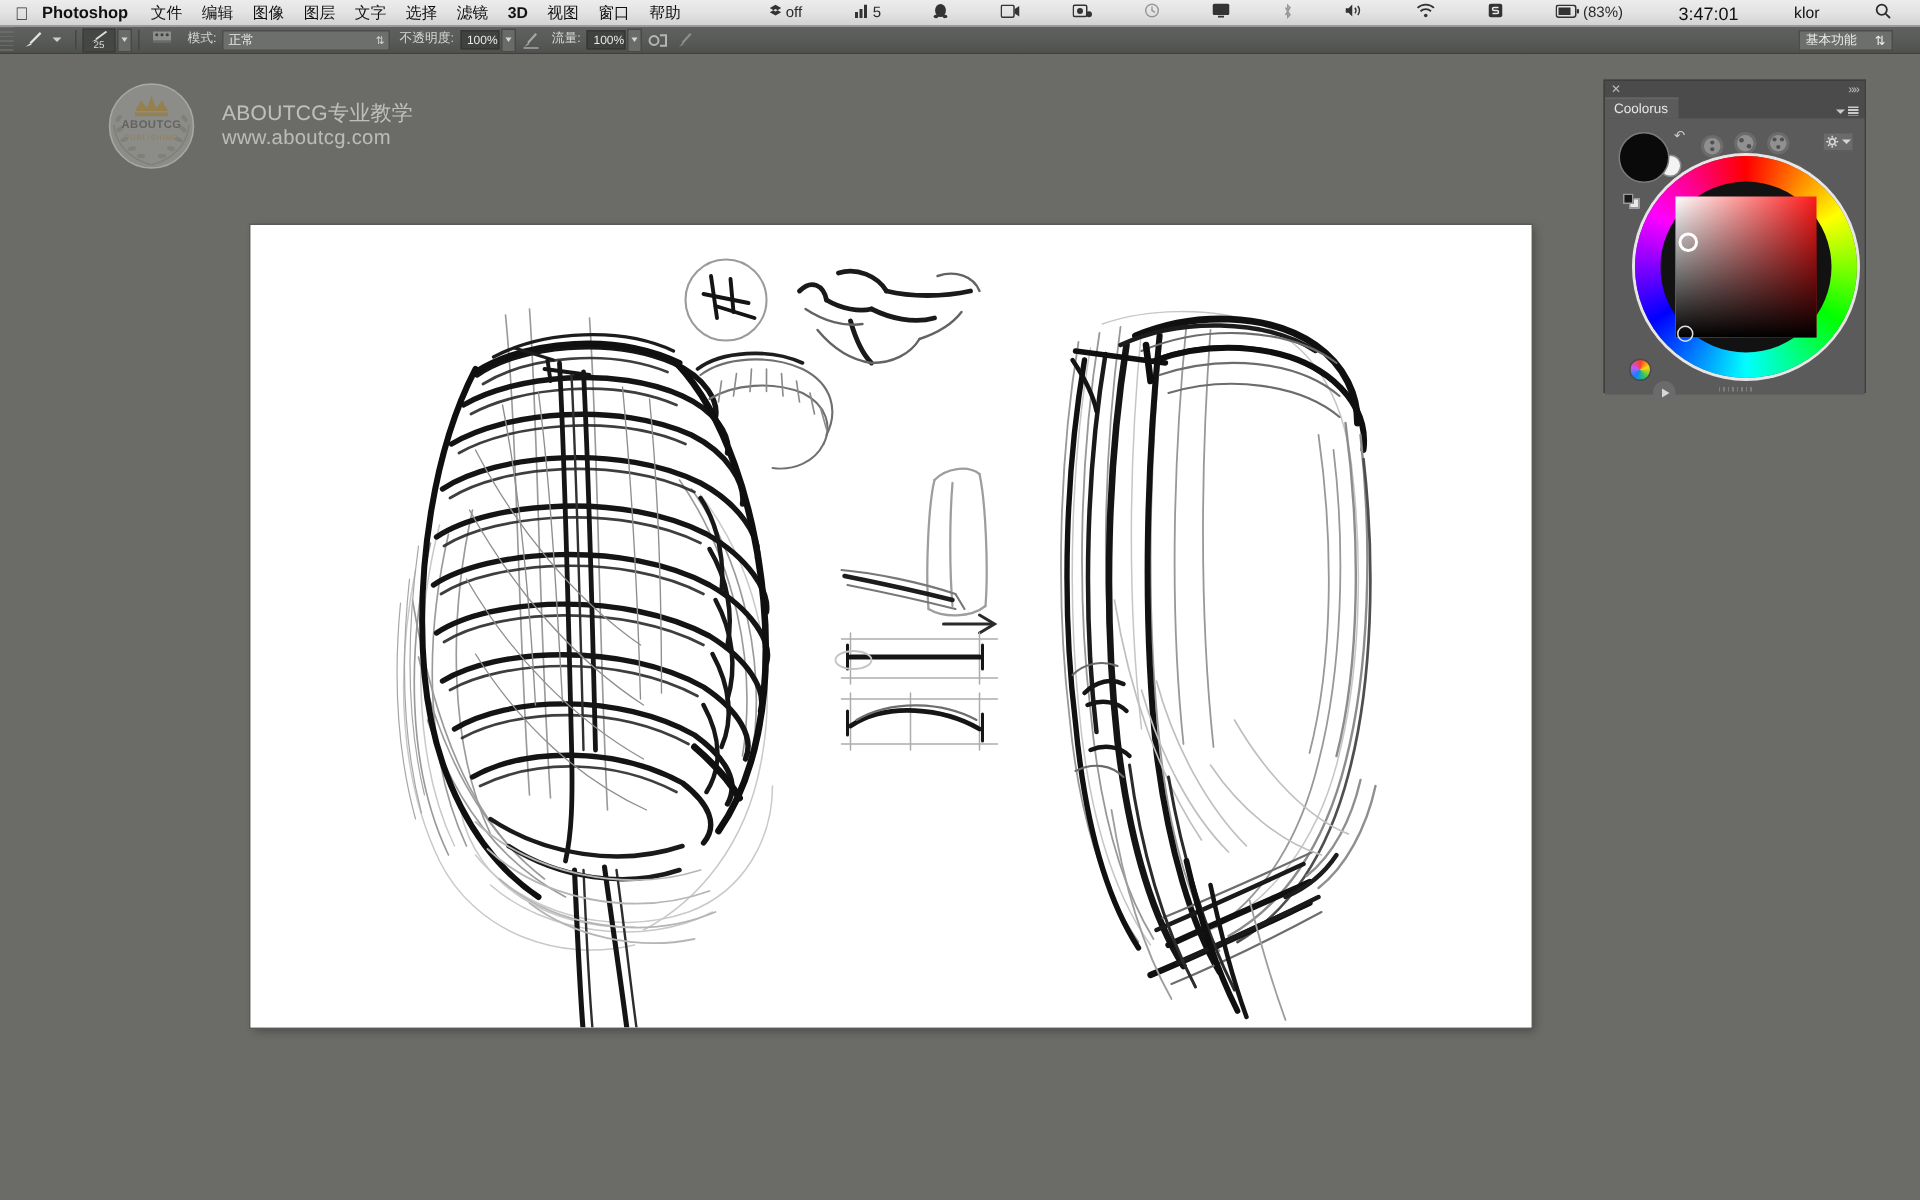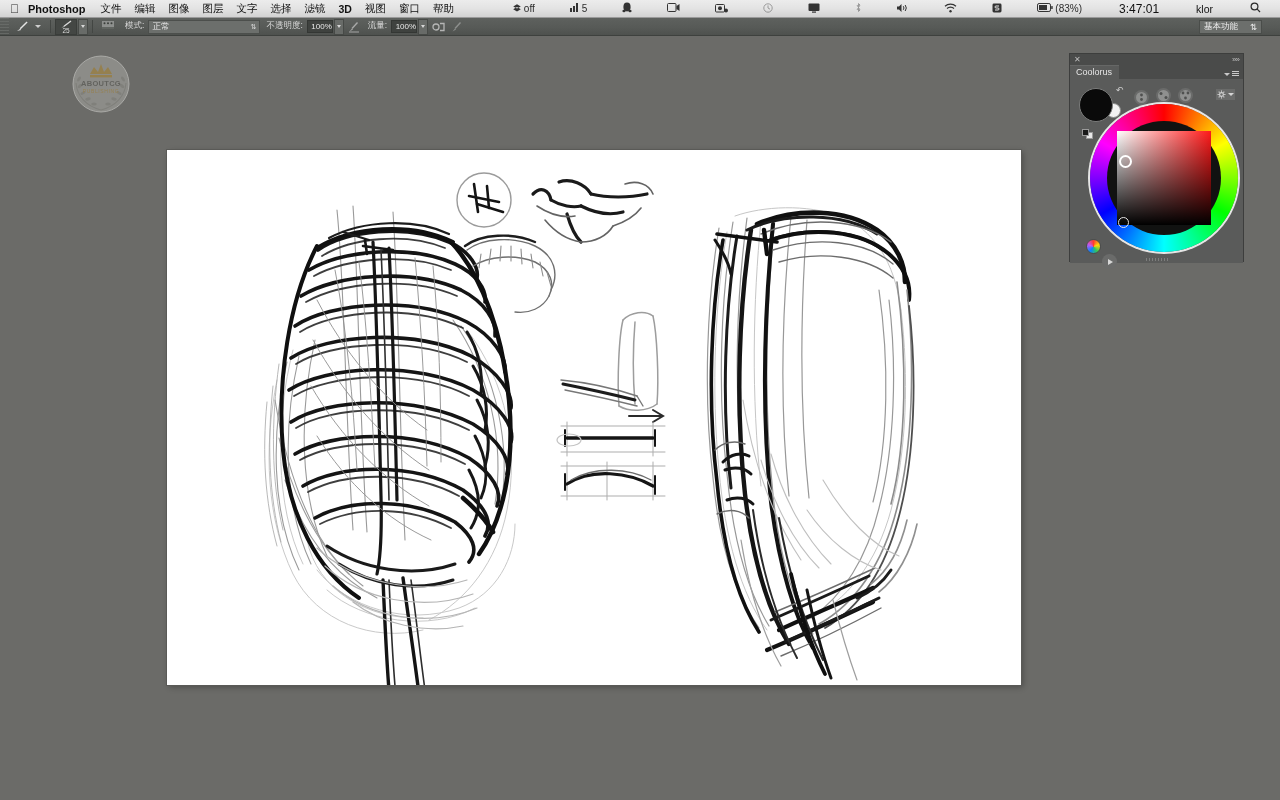--- a/index.html
+++ b/index.html
@@ -388,20 +388,24 @@
         <ellipse cx="51" cy="39" rx="2.8" ry="1.5" transform="rotate(25 51 39)"></ellipse>
         <ellipse cx="46" cy="45" rx="2.8" ry="1.5" transform="rotate(12 46 45)"></ellipse>
         <ellipse cx="40" cy="50" rx="2.8" ry="1.5" transform="rotate(0 40 50)"></ellipse>
       </g>
       <path d="M22 20 L26 13 L30 18 L33 10 L36 18 L40 13 L44 20 Z" fill="#b8923c"></path>
       <rect x="22" y="21" width="22" height="2.4" fill="#b8923c"></rect>
       <text x="33" y="31.5" font-family="Liberation Sans, sans-serif" font-size="7.5" font-weight="bold" fill="#5d5d57" text-anchor="middle" letter-spacing=".3">ABOUTCG</text>
       <text x="33" y="39" font-family="Liberation Sans, sans-serif" font-size="5" fill="#b8923c" text-anchor="middle" letter-spacing=".6">PUBLISHING</text>
     </svg>
   </div>
+  <div class="wm-text">
+    <div class="wm-l1">ABOUTCG专业教学</div>
+    <div class="wm-l2">www.aboutcg.com</div>
+  </div>
 </div>
 
 <div id="canvas-wrap">
   <svg id="artwork" viewBox="0 0 854 535" preserveAspectRatio="none">
     <rect width="854" height="535" fill="#ffffff"></rect>
 
     <g fill="none" stroke="#1b1b1b" stroke-linecap="round">
 
       <g stroke="#c9c9c9" stroke-width="1">
         <path d="M110 230 C96 300 100 370 126 424 C150 472 206 492 256 480"></path>

